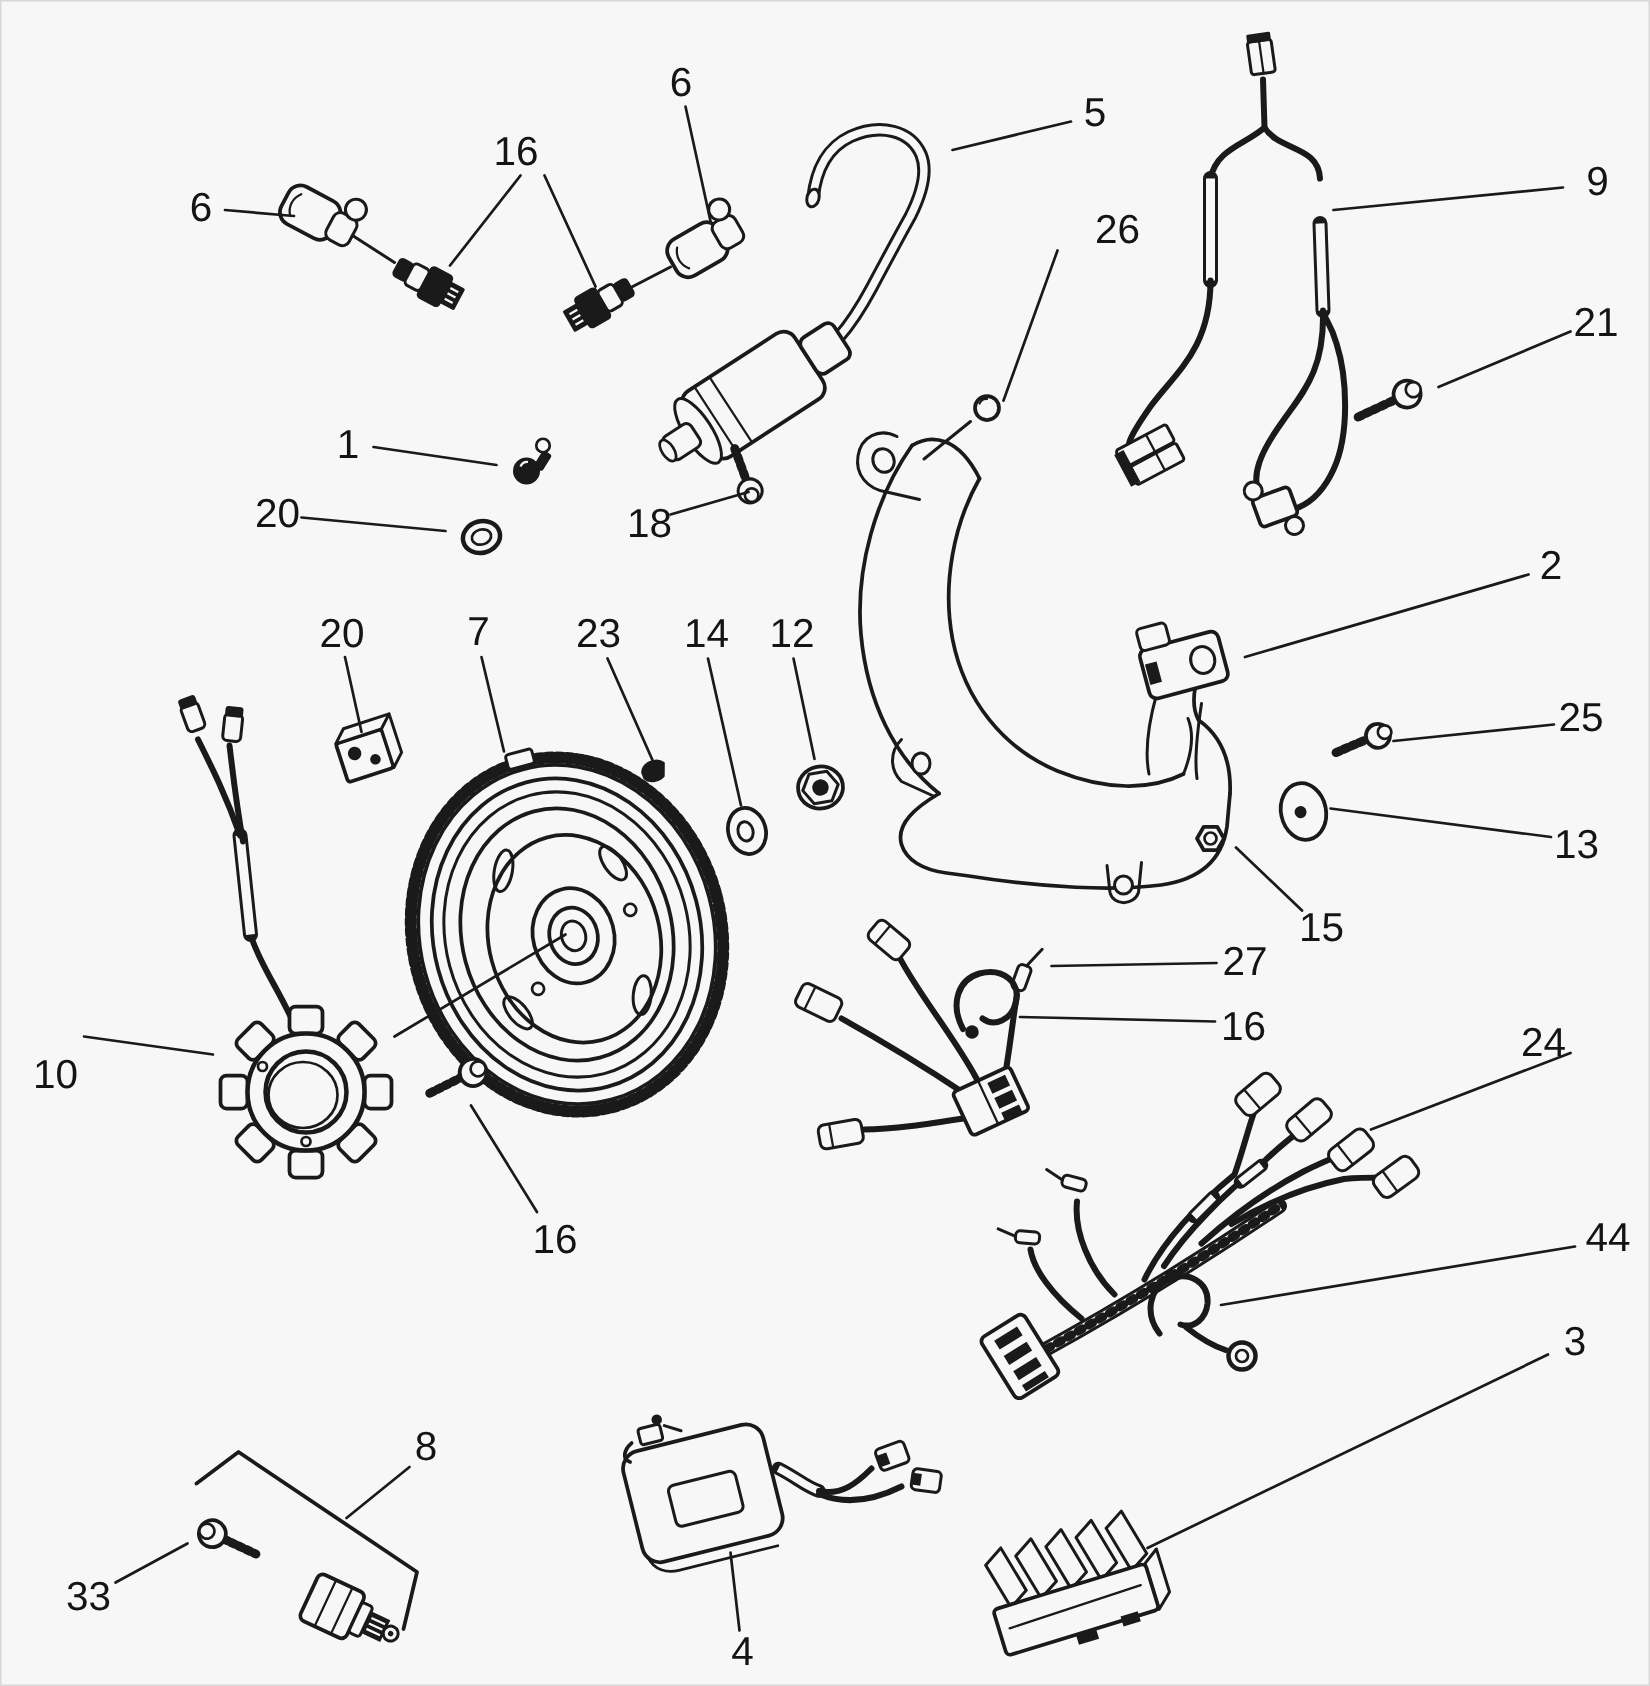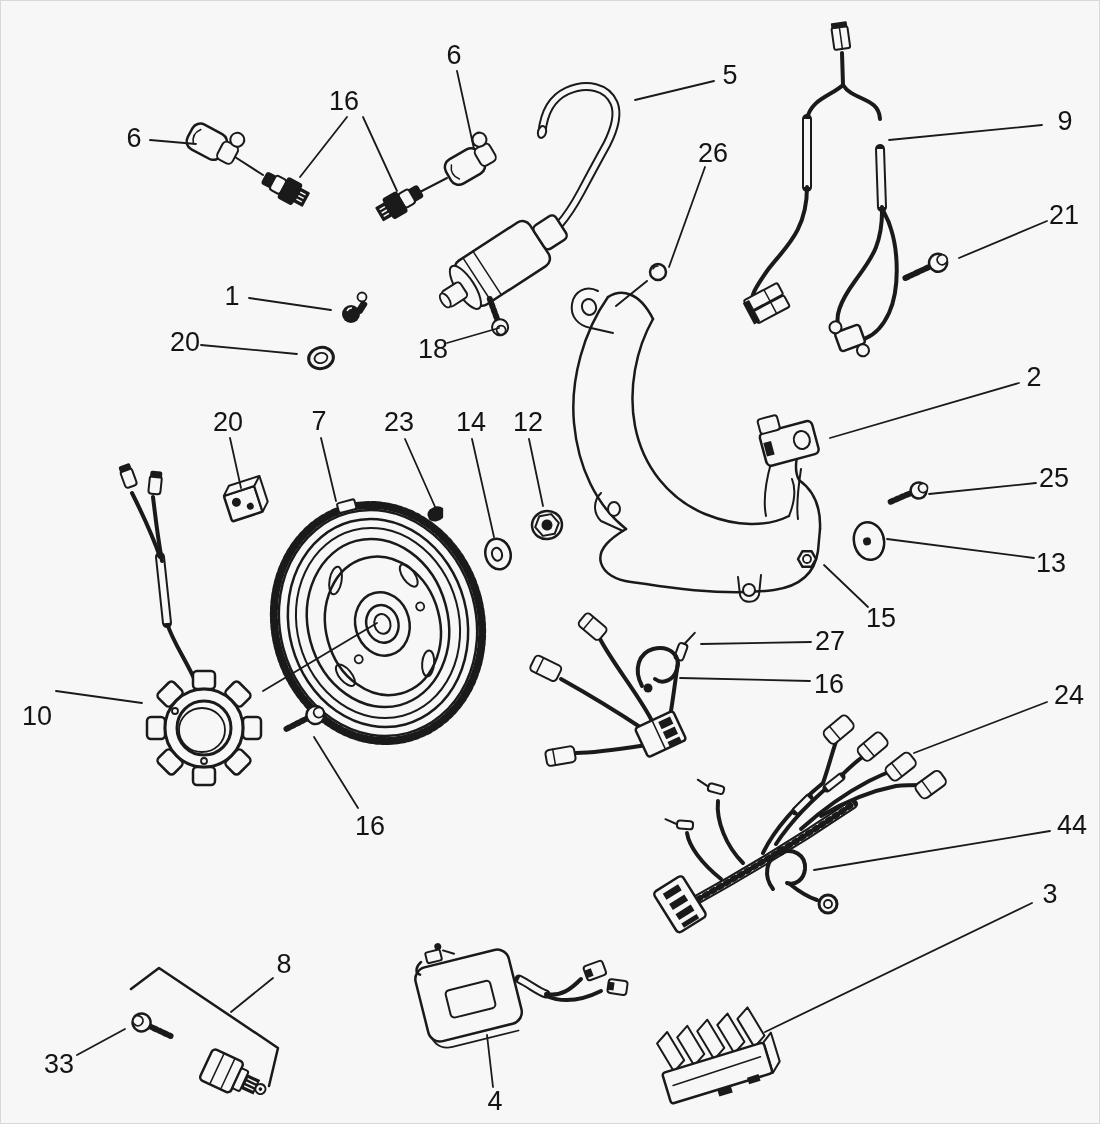--- a/index.html
+++ b/index.html
@@ -412,37 +412,37 @@
     <line x1="76" y1="1054" x2="124" y2="1028"></line>
     <line x1="492" y1="1086" x2="486" y2="1034"></line>
   </g>
 </svg>
 
   <div class="callout" style="left:111px;top:123px">6</div>
   <div class="callout" style="left:321px;top:86px">16</div>
   <div class="callout" style="left:431px;top:40px">6</div>
   <div class="callout" style="left:707px;top:60px">5</div>
   <div class="callout" style="left:1042px;top:106px">9</div>
-  <div class="callout" style="left:690px;top:138px">26</div>
+  <div class="callout" style="left:722px;top:138px">26</div>
   <div class="callout" style="left:1041px;top:200px">21</div>
   <div class="callout" style="left:209px;top:281px">1</div>
   <div class="callout" style="left:162px;top:327px">20</div>
   <div class="callout" style="left:410px;top:334px">18</div>
   <div class="callout" style="left:1011px;top:362px">2</div>
   <div class="callout" style="left:1031px;top:463px">25</div>
   <div class="callout" style="left:1028px;top:548px">13</div>
   <div class="callout" style="left:858px;top:603px">15</div>
   <div class="callout" style="left:205px;top:407px">20</div>
   <div class="callout" style="left:296px;top:406px">7</div>
   <div class="callout" style="left:376px;top:407px">23</div>
   <div class="callout" style="left:448px;top:407px">14</div>
   <div class="callout" style="left:505px;top:407px">12</div>
   <div class="callout" style="left:14px;top:701px">10</div>
   <div class="callout" style="left:347px;top:811px">16</div>
   <div class="callout" style="left:807px;top:626px">27</div>
   <div class="callout" style="left:806px;top:669px">16</div>
-  <div class="callout" style="left:1046px;top:680px">24</div>
+  <div class="callout" style="left:1006px;top:680px">24</div>
   <div class="callout" style="left:1049px;top:810px">44</div>
   <div class="callout" style="left:1027px;top:879px">3</div>
   <div class="callout" style="left:261px;top:949px">8</div>
   <div class="callout" style="left:36px;top:1049px">33</div>
   <div class="callout" style="left:472px;top:1086px">4</div>
 </div>
 
 </body></html>

